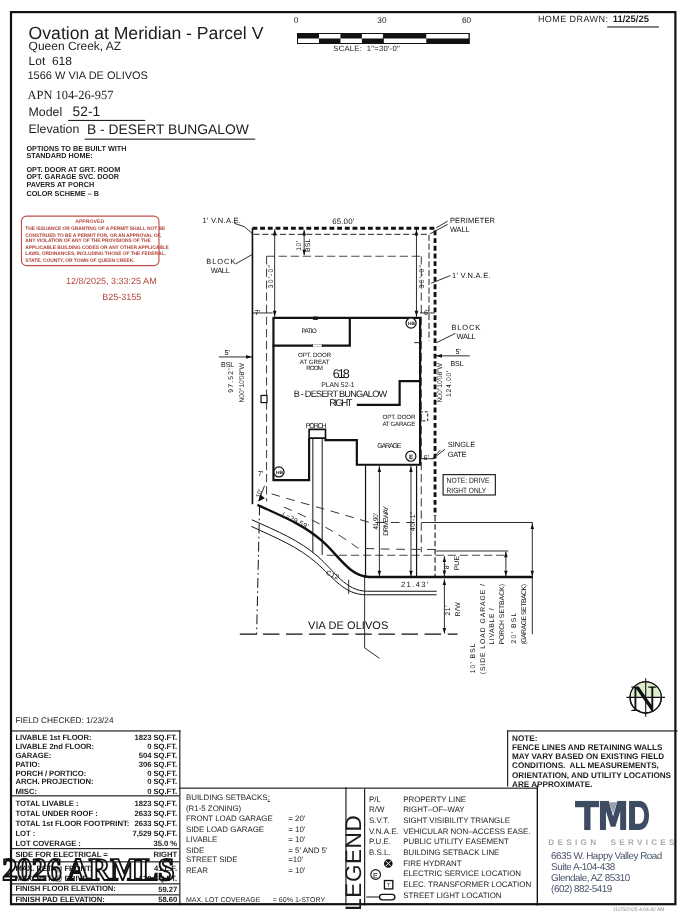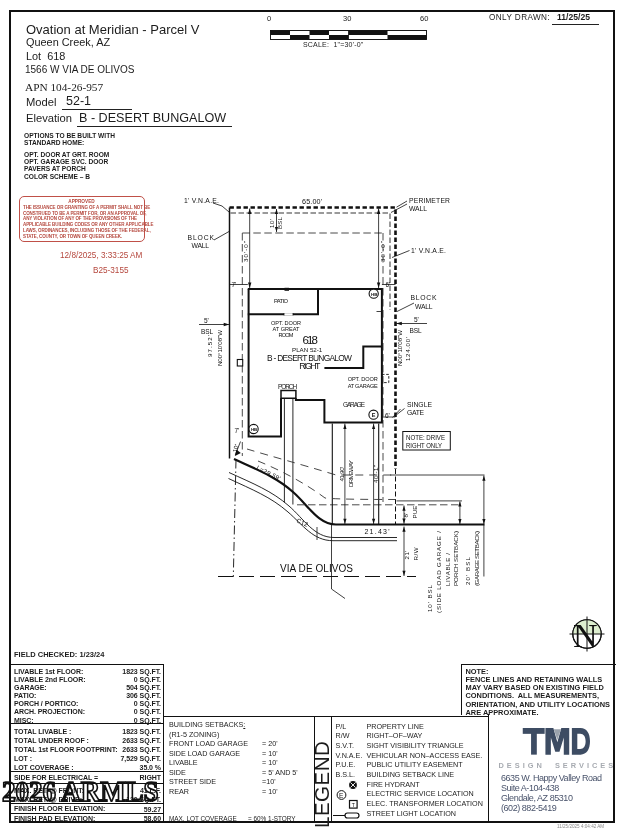--- a/index.html
+++ b/index.html
@@ -7,35 +7,35 @@
        font-family:"Liberation Sans",sans-serif;color:#1c1c1c;}
   .abs{position:absolute;white-space:nowrap;}
   .red{color:#b5473d;margin-left:38px;}
   svg{position:absolute;left:0;top:0;}
 </style>
 </head>
 <body>
 
 <div class="abs" style="left:9px;top:10px;width:602px;height:809px;border:2px solid #111;"></div>
 
-<div class="abs" style="left:26px;top:21.5px;font-size:13px;text-align:right;">Ovation at Meridian - Parcel V</div>
+<div class="abs" style="left:26px;top:21.5px;font-size:16px;text-align:right;">Ovation at Meridian - Parcel V</div>
 <div class="abs" style="left:26px;top:35.5px;font-size:10.9px;">Queen Creek, AZ</div>
 <div class="abs" style="left:26px;top:49.5px;font-size:10.9px;">Lot&nbsp; 618</div>
 <div class="abs" style="left:25px;top:64px;font-size:10px;">1566 W VIA DE OLIVOS</div>
 <div class="abs" style="left:25px;top:80.5px;font-size:11.3px;font-family:Liberation Serif, serif;">APN 104-26-957</div>
 <div class="abs" style="left:26px;top:96px;font-size:11.2px;">Model</div>
 <div class="abs" style="left:66px;top:93.5px;font-size:12.5px;">52-1</div>
 <div class="abs" style="left:62px;top:109px;width:70px;border-top:1px solid #222;"></div>
 <div class="abs" style="left:26px;top:112px;font-size:11.2px;">Elevation</div>
 <div class="abs" style="left:79px;top:110.5px;font-size:12.6px;">B - DESERT BUNGALOW</div>
 <div class="abs" style="left:77px;top:125.5px;width:155px;border-top:1px solid #222;"></div>
 <div class="abs" style="left:24px;top:132.0px;font-size:6.6px;font-weight:bold;line-height:7.4px;">OPTIONS TO BE BUILT WITH<br>STANDARD HOME:</div>
 <div class="abs" style="left:24px;top:151.0px;font-size:6.6px;font-weight:bold;line-height:7.2px;">OPT. DOOR AT GRT. ROOM<br>OPT. GARAGE SVC. DOOR<br>PAVERS AT PORCH<br>COLOR SCHEME – B</div>
 
-<div class="abs" style="left:489px;top:13px;font-size:8.2px;letter-spacing:.4px;">ONLY DRAWN:</div>
+<div class="abs" style="left:489px;top:13px;font-size:8.2px;letter-spacing:.4px;">HOME DRAWN:</div>
 <div class="abs" style="left:557px;top:11.5px;font-size:8.6px;font-weight:bold;">11/25/25</div>
 <div class="abs" style="left:552px;top:23.5px;width:47px;border-top:1px solid #222;"></div>
 
 <div class="abs" style="left:267px;top:14px;font-size:7.5px;">0</div>
 <div class="abs" style="left:343px;top:14px;font-size:7.5px;">30</div>
 <div class="abs" style="left:420px;top:14px;font-size:7.5px;">60</div>
 <div class="abs" style="left:303px;top:41px;font-size:7px;letter-spacing:.2px;">SCALE:&nbsp; 1"=30'-0"</div>
 
 <div class="abs" style="left:18.5px;top:196px;width:124px;height:44px;border:1px solid #c05048;border-radius:5px;">
   <div style="text-align:center;font-size:4.7px;font-weight:bold;color:#b5473d;margin-top:2.2px;">APPROVED</div>
@@ -241,21 +241,21 @@
 
 <g>
   <circle cx="587" cy="634" r="14.2" fill="#fff" stroke="#111" stroke-width="1.1"></circle>
   <path d="M572.8,634 a14.2,14.2 0 0 1 28.4,0 z" fill="#ddeecf" stroke="none"></path>
   <circle cx="587" cy="634" r="14.2" fill="none" stroke="#111" stroke-width="1.1"></circle>
   <path d="M569.5,634 H604.5 M587,616.5 V651.5" stroke="#111" stroke-width="1"></path>
   <text x="573" y="646.5" font-size="34" fill="#111" font-family="Liberation Serif, serif">N</text>
 </g>
 </svg>
 
-<div class="abs" style="left:14px;top:650px;font-size:7.5px;font-weight:bold;">FIELD CHECKED: 1/23/24</div>
+<div class="abs" style="left:14px;top:650px;font-size:7.5px;font-weight:normal;">FIELD CHECKED: 1/23/24</div>
 
 <div class="abs" style="left:10px;top:664px;width:153px;height:158px;border-top:1.5px solid #111;border-right:1.5px solid #111;font-size:7px;font-weight:bold;letter-spacing:-.06px;">
   <div style="position:relative;height:58px;border-bottom:1.5px solid #111;">
     <div style="position:absolute;left:4px;top:3px;line-height:8.1px;">LIVABLE 1st FLOOR:<br>LIVABLE 2nd FLOOR:<br>GARAGE:<br>PATIO:<br>PORCH / PORTICO:<br>ARCH. PROJECTION:<br>MISC:</div>
     <div style="position:absolute;right:2px;top:3px;line-height:8.1px;text-align:right;">1823 SQ.FT.<br>0 SQ.FT.<br>504 SQ.FT.<br>306 SQ.FT.<br>0 SQ.FT.<br>0 SQ.FT.<br>0 SQ.FT.</div>
   </div>
   <div style="position:relative;height:46.5px;border-bottom:1.5px solid #111;">
     <div style="position:absolute;left:4px;top:2.5px;line-height:9.2px;">TOTAL LIVABLE :<br>TOTAL UNDER ROOF :<br>TOTAL 1st FLOOR FOOTPRINT:<br>LOT :<br>LOT COVERAGE :</div>
     <div style="position:absolute;right:2px;top:2.5px;line-height:9.2px;text-align:right;">1823 SQ.FT.<br>2633 SQ.FT.<br>2633 SQ.FT.<br>7,529 SQ.FT.<br>35.0 %</div>
   </div>

